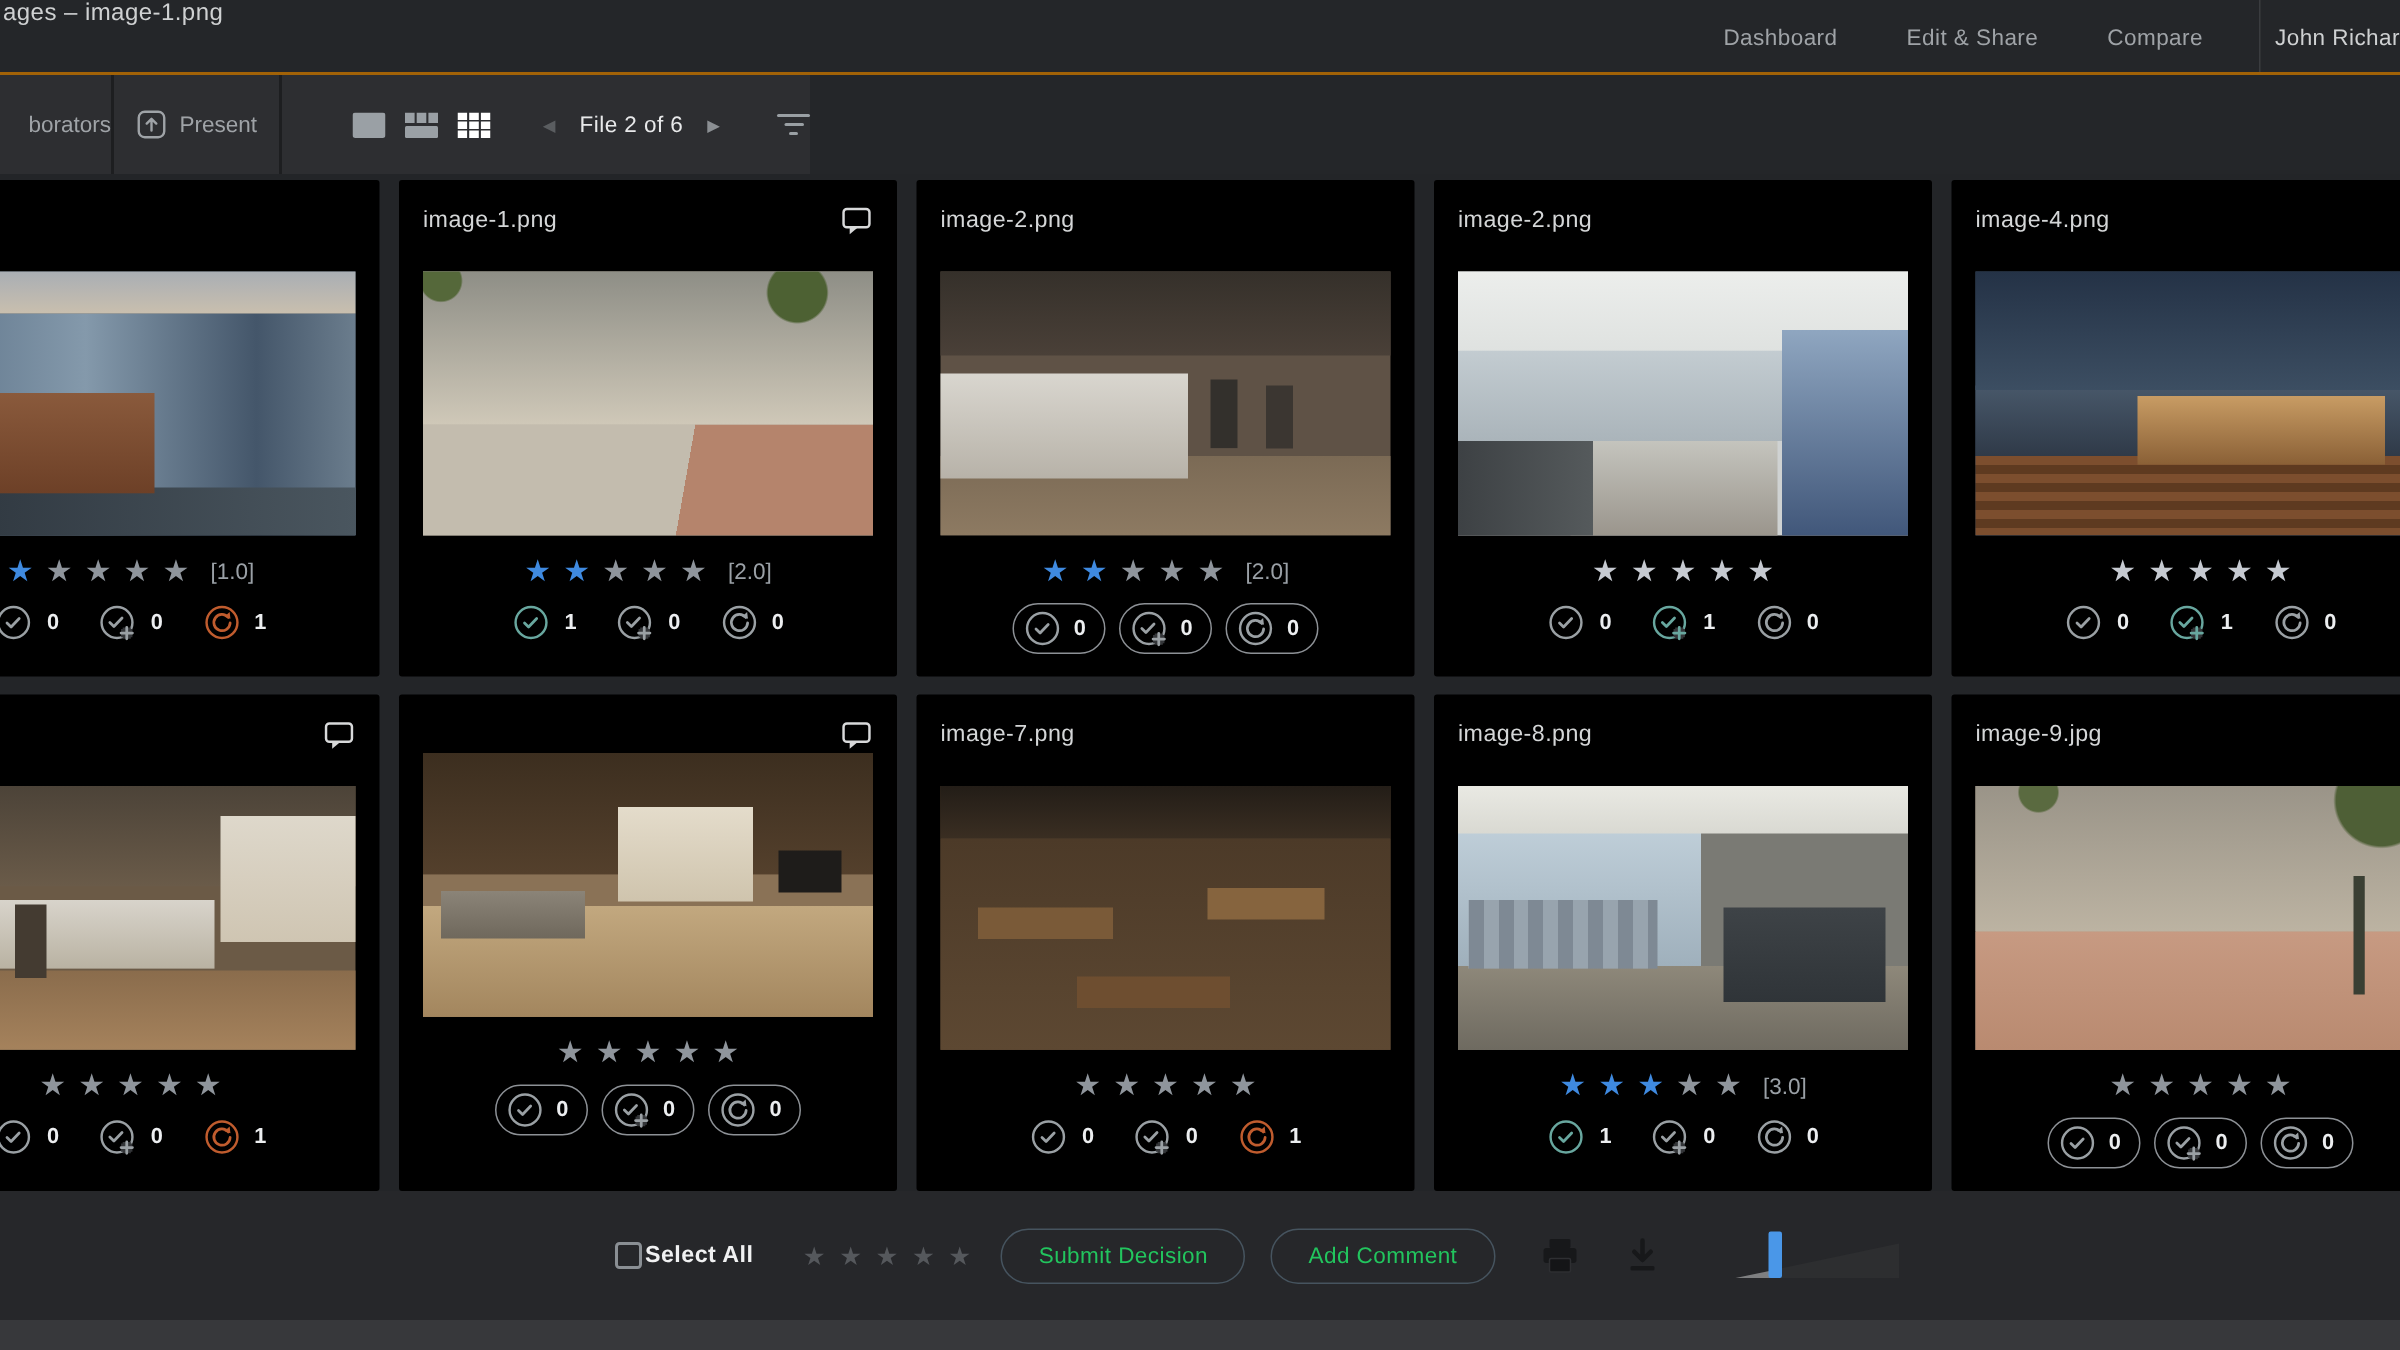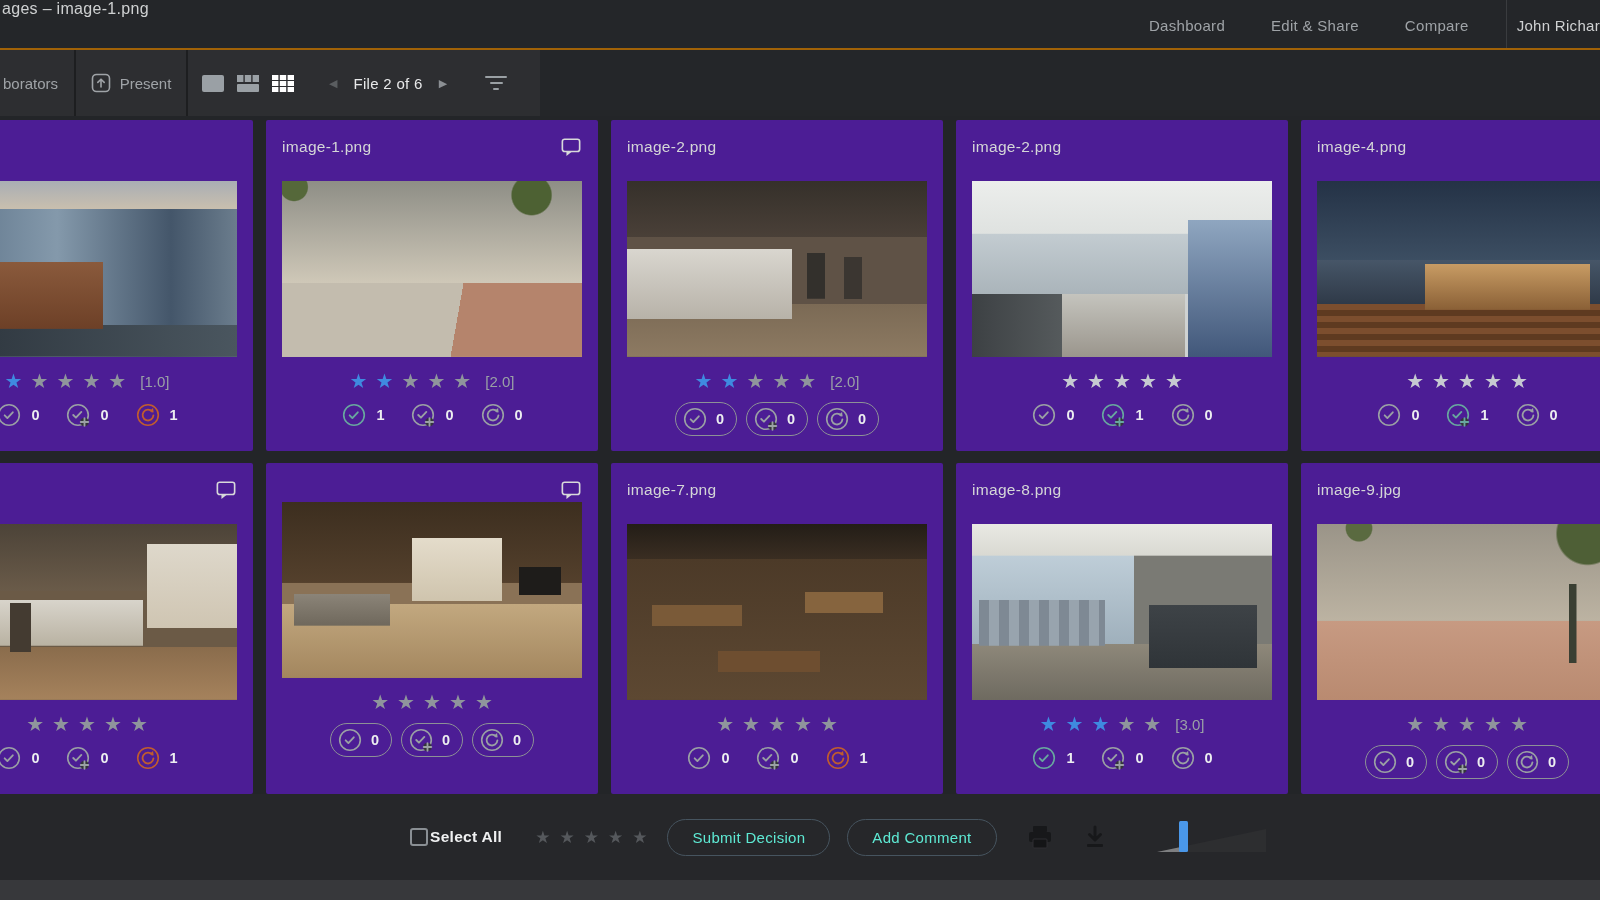--- a/index.html
+++ b/index.html
@@ -19,38 +19,38 @@
   .topbar .nav { margin-left:auto; display:flex; align-items:center; }
   .topbar .nav-item { color:#9fa3a7; font-size:15px; margin:16px 23px; cursor:pointer; letter-spacing:.3px; }
   .topbar .vdiv { width:1px; height:50px; background:#3a3c3f; margin:0 10px 0 14px; }
   .topbar .user { color:#cfd1d2; font-size:15px; letter-spacing:.3px; }
 
   
   .toolbar { height:66px; background:#242629; display:flex; }
   .toolbar-left {
     width:540px; height:100%; background:#2d2e31; display:flex; align-items:stretch;
   }
-  .seg { display:flex; align-items:center; border-right:2px solid #1d1e20; }
+  .seg { display:flex; align-items:center; border-right:2px solid #1d1e20;justify-content:flex-end; }
   .seg-collab { width:76px; color:#9fa3a7; font-size:15px; padding-left:3px; overflow:hidden; }
   .seg-present { width:112px; justify-content:center; gap:9px; color:#9fa3a7; font-size:15px; cursor:pointer; }
   .seg-views { flex:1; border-right:none; }
   .vicon { width:22px; height:17px; margin-right:13px; cursor:pointer; display:block; }
   .vicon:first-of-type { margin-left:14px; }
   .arrow { font-size:11px; cursor:pointer; }
   .arrow.left { color:#5a5d60; margin-left:22px; }
   .arrow.right { color:#8b8f93; }
   .filelabel { color:#e8e9ea; font-size:15px; margin:0 16px; letter-spacing:.3px; }
   .filter { margin-left:38px; display:flex; flex-direction:column; gap:4px; align-items:center; cursor:pointer; }
   .filter i { display:block; height:2px; background:#9aa0a4; border-radius:1px; }
   .filter i:nth-child(1){ width:22px; } .filter i:nth-child(2){ width:13px; } .filter i:nth-child(3){ width:6px; }
 
   
   .grid { width:1712px; margin-left:-79px; padding-top:4px;
           display:flex; flex-wrap:wrap; gap:12px 13px; }
-  .card { width:332px; height:331px; background:#4c1d95; border-radius:2px;
+  .card { width:332px; height:331px; background:#000000; border-radius:2px;
           padding:18px 16px 0 16px; position:relative; cursor:pointer; }
   .fname { font-size:15.5px; color:#d4d6d7; letter-spacing:.3px; display:block; height:22px; }
   .comment-ind { position:absolute; top:17px; right:16px; width:22px; height:20px; display:none; }
   .card.has-comment .comment-ind { display:block; }
   .thumb { width:300px; height:176px; margin-top:21px; background-repeat:no-repeat; background-color:#555; }
   .stars { margin-top:12px; height:24px; display:flex; justify-content:center; align-items:center; gap:8px; }
   .stars .s { font-size:20px; color:#8f959c; line-height:1; }
   .stars.light .s { color:#c6cad1; }
   .stars .s.on { color:var(--star-active); }
   .rating-label { font-size:15px; color:#9aa0a6; margin-left:6px; }
@@ -66,21 +66,21 @@
 
   
   .footer { position:absolute; left:0; top:794px; width:1600px; height:86px;
             background:#26272a; display:flex; align-items:center; }
   .checkbox { width:18px; height:18px; border:2px solid #8a8f94; border-radius:3px;
               margin-left:410px; cursor:pointer; }
   .selall { color:#f0f1f2; font-size:15.5px; font-weight:bold; margin-left:2px; letter-spacing:.3px; }
   .fstars { margin-left:33px; display:flex; gap:9px; cursor:pointer; }
   .fstars .s { font-size:17px; color:#55585c; }
   .pillbtn { height:37px; border:1.5px solid #46545f; border-radius:19px; background:none;
-             color:#5eead4; font-size:15px; padding:0 24px; cursor:pointer;
+             color:#22c55e; font-size:15px; padding:0 24px; cursor:pointer;
              font-family:"Liberation Sans", sans-serif; letter-spacing:.3px; }
   .pillbtn.submit { margin-left:20px; }
   .pillbtn.addcom { margin-left:17px; }
   .toolico { margin-left:30px; cursor:pointer; display:block; }
   .slider { margin-left:34px; cursor:pointer; display:block; }
   .bottomstrip { position:absolute; left:0; top:880px; width:1600px; height:20px; background:#37383b; }
 
   
   .thumb-0 { background-color:#46525e; background-image:
       linear-gradient(180deg,#a9aeb4 0,#c9bfae 100%),

